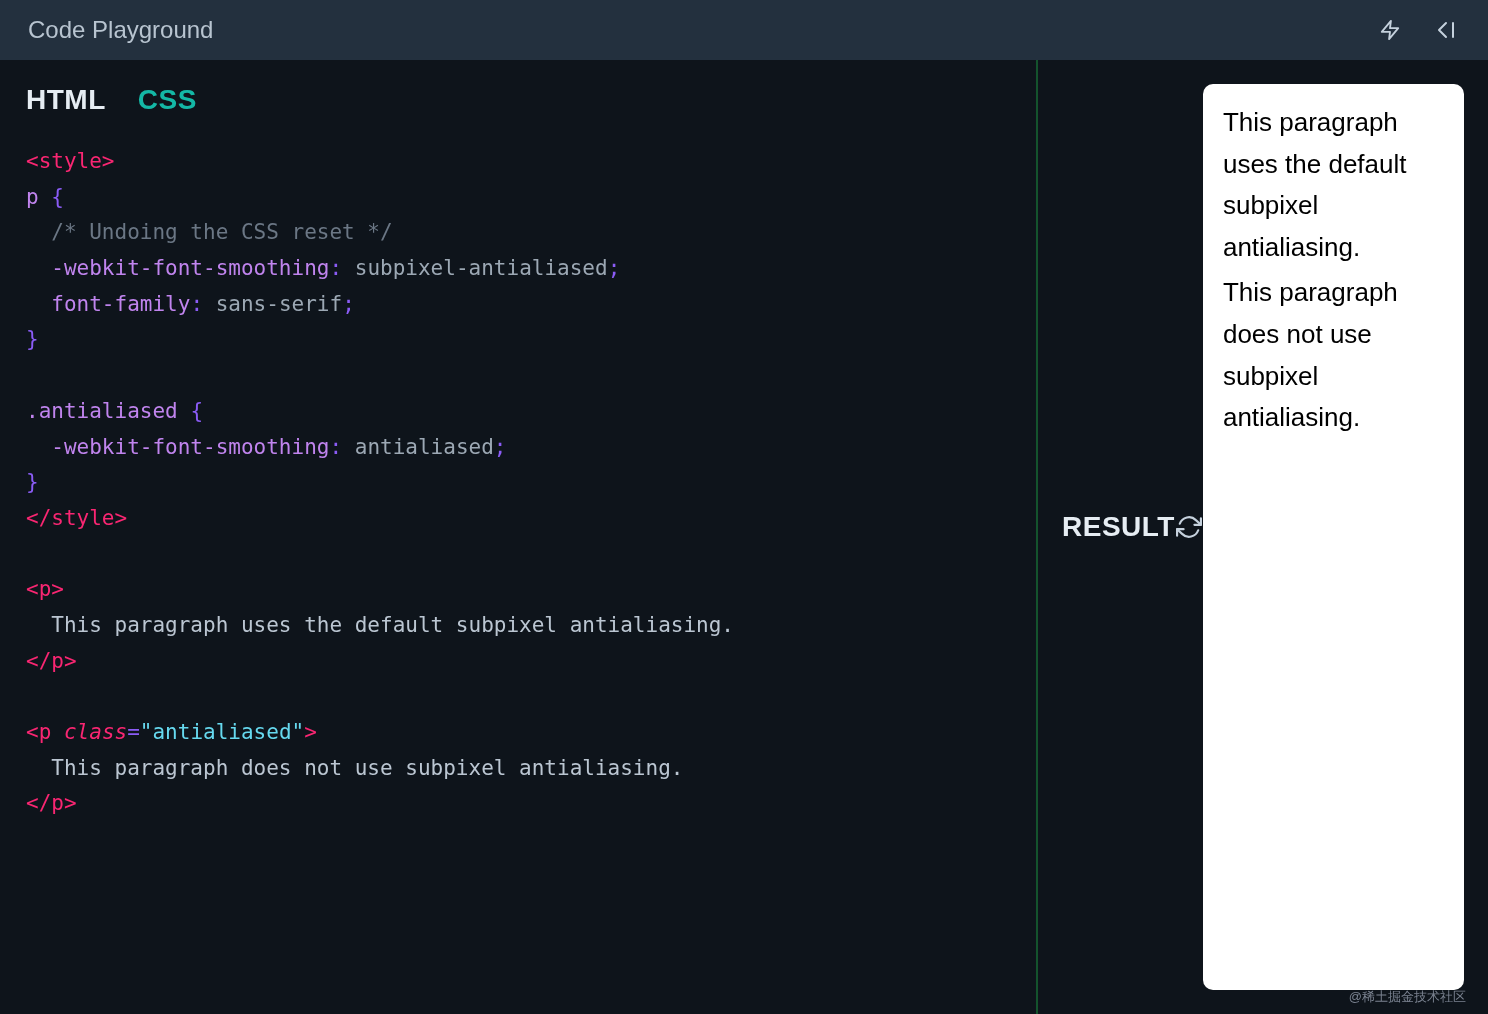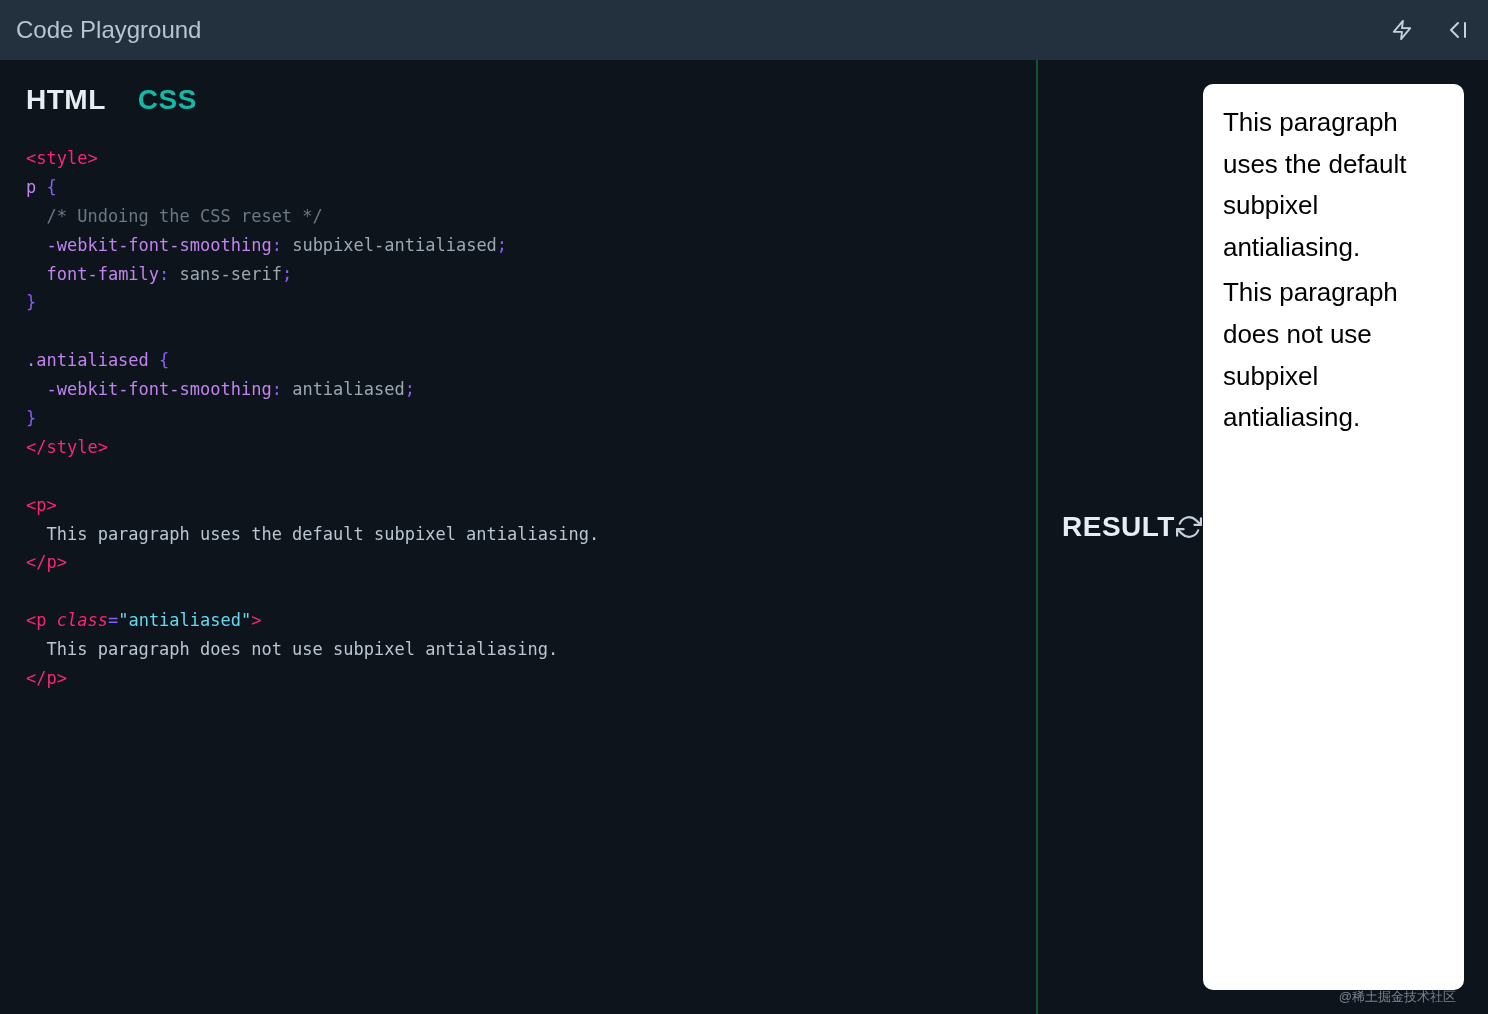--- a/index.html
+++ b/index.html
@@ -14,21 +14,21 @@
       width: 1488px;
       height: 1014px;
       overflow: hidden;
     }
     .titlebar {
       background: #23303e;
       height: 60px;
       display: flex;
       align-items: center;
       justify-content: space-between;
-      padding: 0 16px;
+      padding: 0 28px;
     }
     .titlebar-title {
       font-size: 24px;
       font-weight: 500;
       color: #b8c4d0;
     }
     .titlebar-actions {
       display: flex;
       gap: 28px;
       align-items: center;
@@ -63,21 +63,21 @@
       font-weight: 700;
       color: #14b8a6;
       cursor: pointer;
       letter-spacing: 0.5px;
     }
     .tab.active {
       color: #e6edf3;
     }
     .code {
       font-family: "SF Mono", ui-monospace, Menlo, Consolas, monospace;
-      font-size: 17px;
+      font-size: 21px;
       line-height: 1.7;
       white-space: pre;
       color: #bbc6d2;
     }
     .tag { color: #f92672; }
     .attr-name { color: #f92672; font-style: italic; }
     .string { color: #66d9ef; }
     .punct { color: #8b5cf6; }
     .prop { color: #c084ee; }
     .comment { color: #6b7785; }
@@ -113,21 +113,21 @@
       font-size: 26px;
       line-height: 1.6;
       flex: 1;
     }
     .result-output p {
       margin: 0 0 4px 0;
     }
     .watermark {
       position: absolute;
       bottom: 8px;
-      right: 32px;
+      right: 22px;
       font-size: 13px;
       color: #7a8290;
     }
   </style>
 </head>
 <body>
 
 <div class="titlebar">
   <div class="titlebar-title">Code Playground</div>
   <div class="titlebar-actions">

